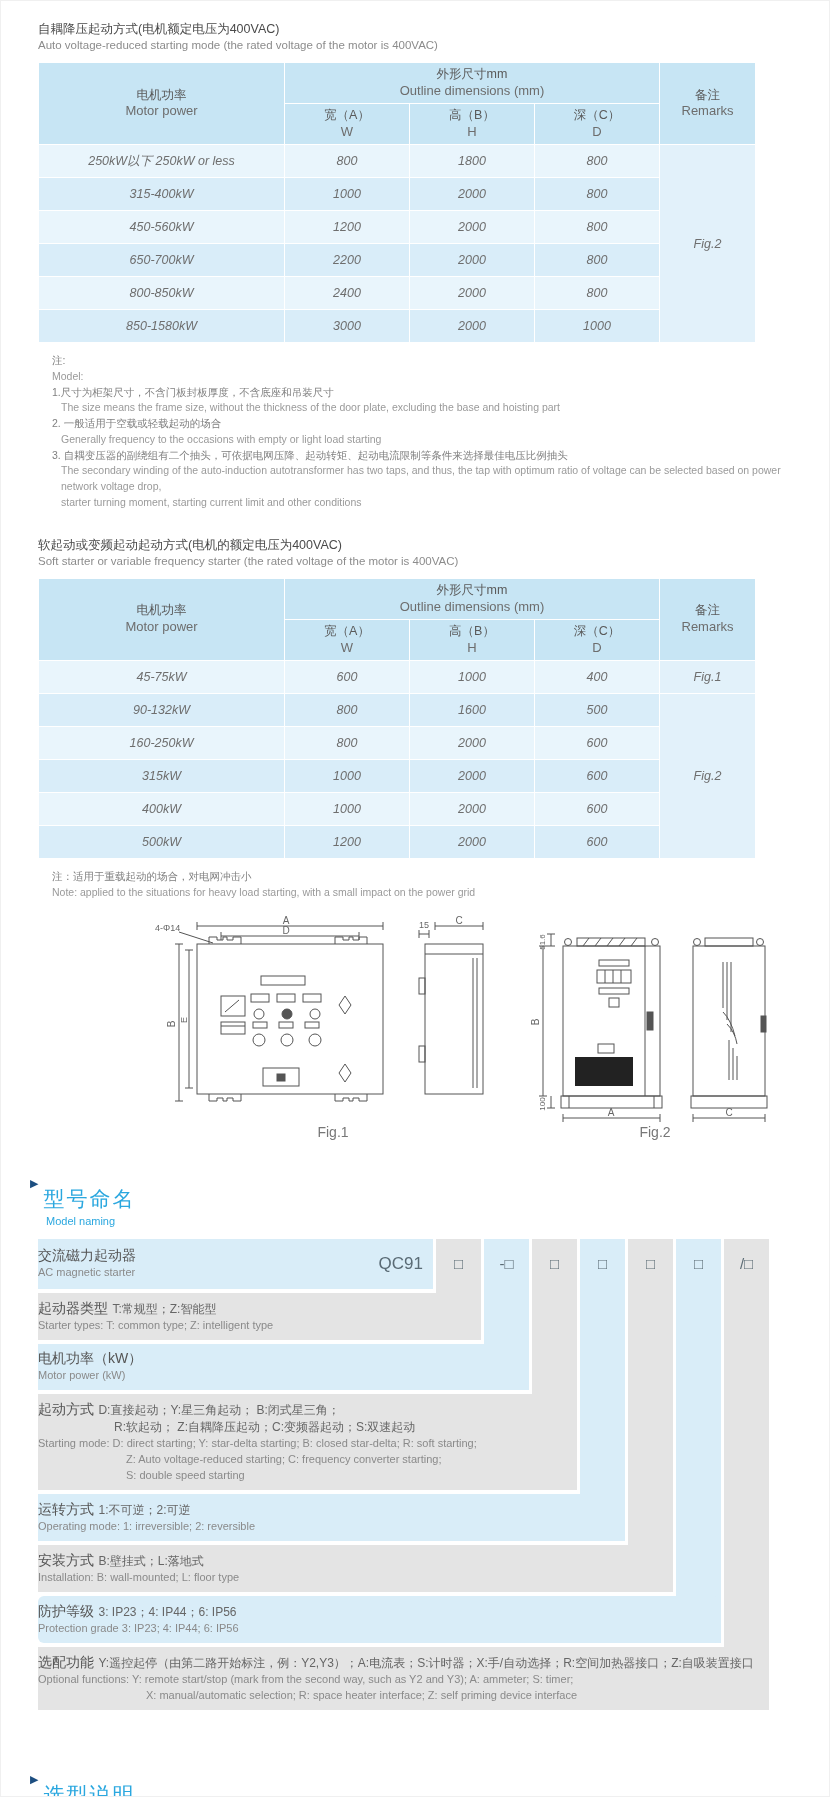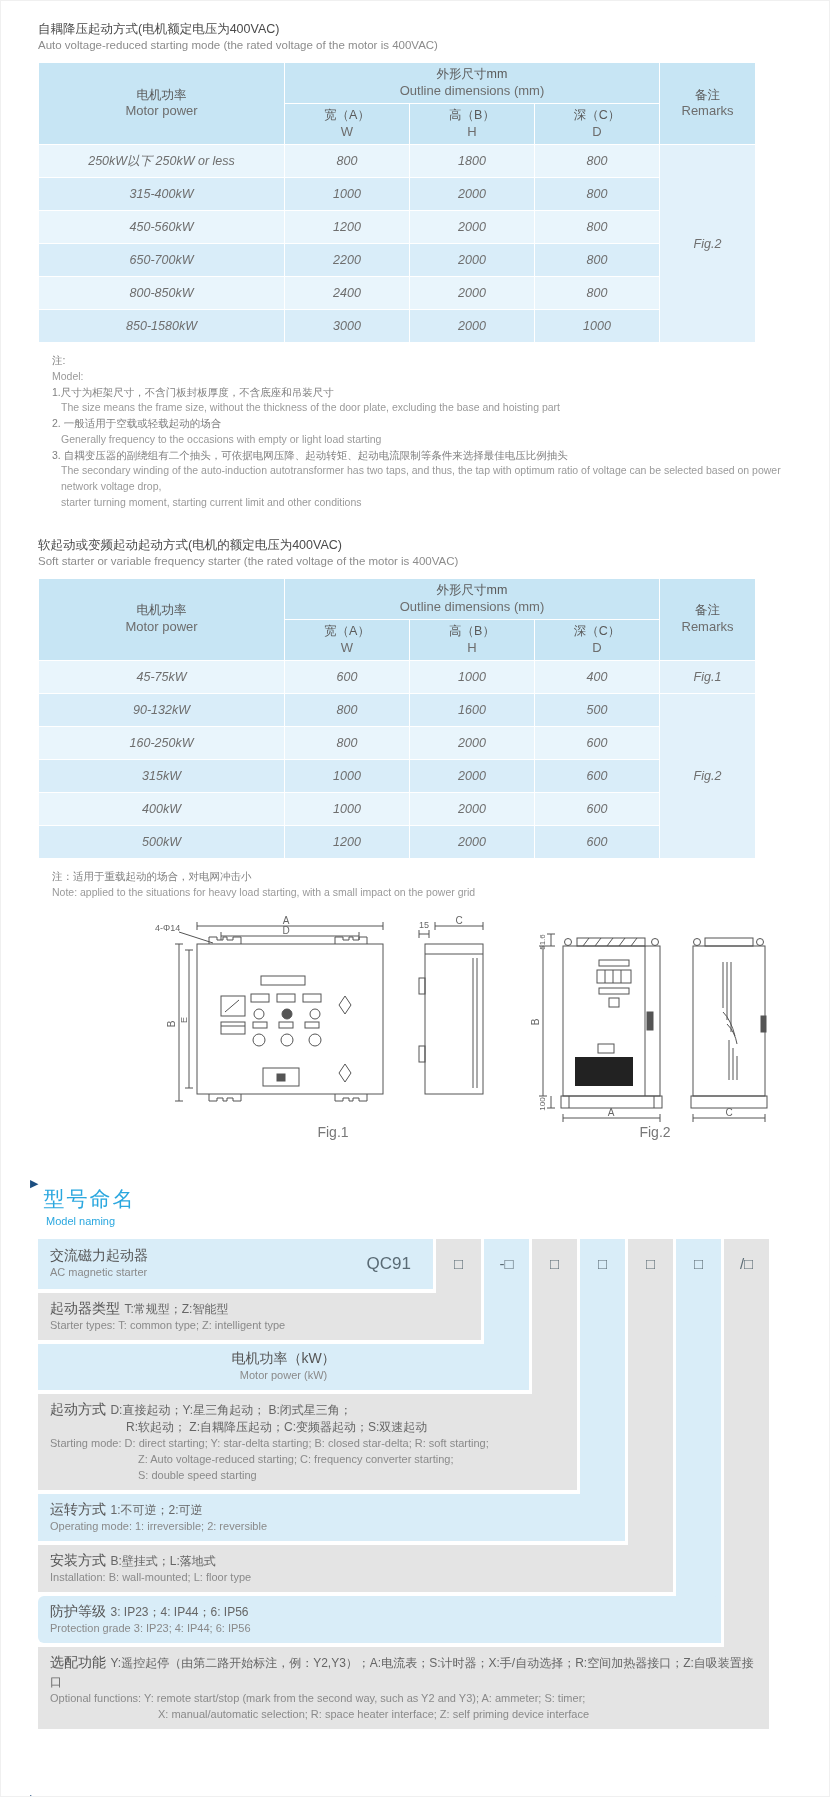--- a/index.html
+++ b/index.html
@@ -38,23 +38,23 @@
   .bh-cn { font-size:21px; color:#2aa7df; letter-spacing:2px;margin-top:31px; }
   .bh-en { font-size:11px; color:#2aa7df; margin-left:16px; margin-top:2px; }
 
   
   .mn-grid { margin-top:12px; display:grid; width:731px;
              grid-template-columns:395px repeat(7,45px);
              column-gap:3px; row-gap:4px; }
   .strip { min-height:0; }
   .strip span { display:block; text-align:center; line-height:50px; font-size:15px; color:#5b6b74; }
   .c-grey { background:#e4e4e4; } .c-blue { background:#d9edf8; }
-  .mn-row { padding:6px 12px; }
+  .mn-row { padding:6px 0; }
   .mn-r1 { grid-row:1; grid-column:1/2; display:flex; justify-content:space-between; align-items:center; min-height:50px; }
-  .mn-r2 { grid-row:2; grid-column:1/3; } .mn-r3 { grid-row:3; grid-column:1/4;text-align:center; }
+  .mn-r2 { grid-row:2; grid-column:1/3; } .mn-r3 { grid-row:3; grid-column:1/4; }
   .mn-r4 { grid-row:4; grid-column:1/5; } .mn-r5 { grid-row:5; grid-column:1/6; }
   .mn-r6 { grid-row:6; grid-column:1/7; } .mn-r7 { grid-row:7; grid-column:1/8;border-radius:6px; }
   .mn-r8 { grid-row:8; grid-column:1/9; }
   .mn-label { font-size:14px; color:#555; }
   .mn-detail { font-size:12px; color:#666; }
   .mn-en { font-size:11px; color:#8a8a8a; line-height:1.45; }
   .ind88 { padding-left:88px; } .ind76 { padding-left:76px; } .ind108 { padding-left:108px; }
   .prefix { font-size:17px; color:#5a6b75; padding-right:10px; }
 
   

